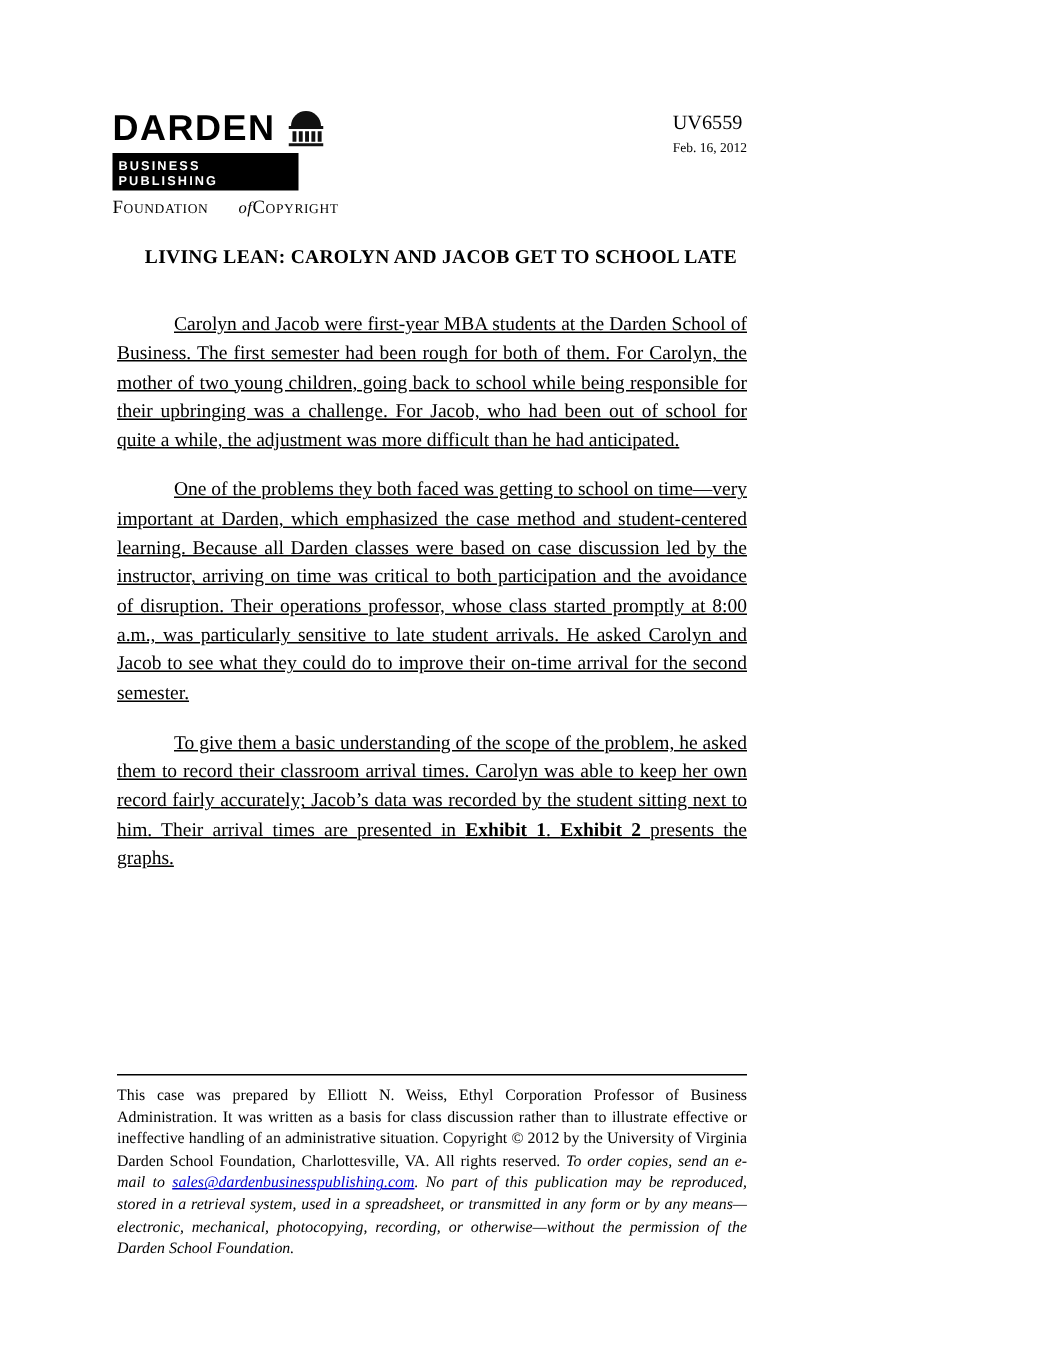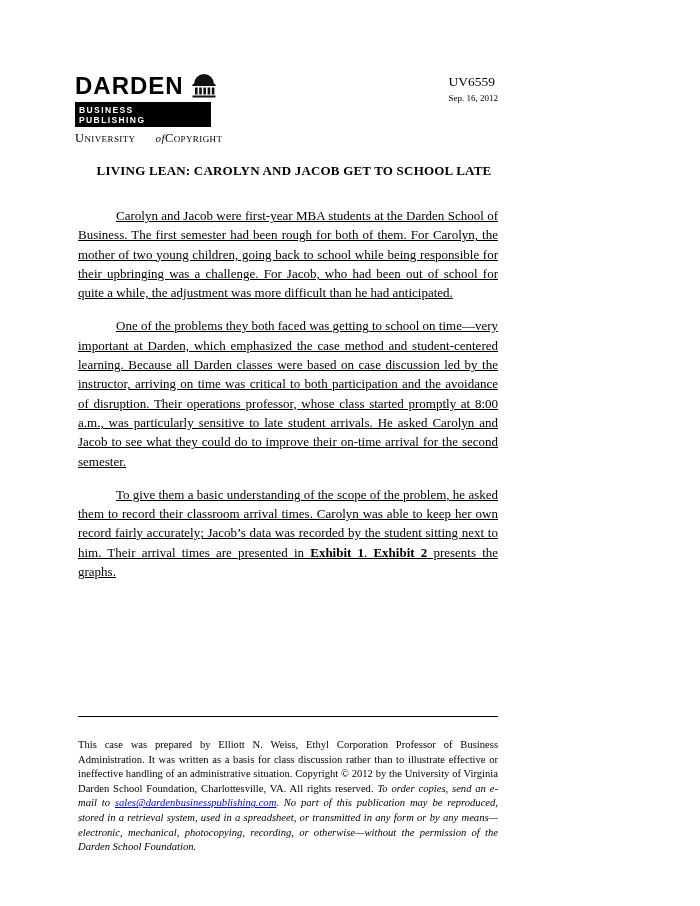--- a/index.html
+++ b/index.html
@@ -45,21 +45,21 @@
     line-height: 0;
   }
   .logo-bar {
     margin-top: 4px;
     background: #000000;
     color: #ffffff;
     font-family: "Liberation Sans", sans-serif;
     font-weight: bold;
     font-size: 8.5px;
     letter-spacing: 1.4px;
-    padding: 3px 12px 2px 4px;
+    padding: 3px 0 2px 4px;
     width: 120px;
   }
   .logo-univ {
     margin-top: 4px;
     font-size: 12.5px;
     letter-spacing: 0.4px;
   }
   .logo-univ .sc { font-variant: small-caps; }
   .logo-univ .of { font-style: italic; font-size: 11px; margin-left: 20px; }
 
@@ -98,21 +98,21 @@
   }
   .bold { font-weight: bold; }
 
   
   .doc-footer {
     position: absolute;
     top: 716px;
     left: 78px;
     right: 78px;
     border-top: 1px solid #000000;
-    padding-top: 21px;
+    padding-top: 7px;
     font-size: 10.6px;
     line-height: 14.6px;
     text-align: justify;
   }
   .italic { font-style: italic; }
   .email-link {
     color: #0000cc;
     text-decoration: underline;
     font-style: italic;
     cursor: pointer;
@@ -135,26 +135,26 @@
             <rect x="4" y="13.5" width="2.6" height="7" fill="#111111"></rect>
             <rect x="8.2" y="13.5" width="2.6" height="7" fill="#111111"></rect>
             <rect x="12.4" y="13.5" width="2.6" height="7" fill="#111111"></rect>
             <rect x="16.6" y="13.5" width="2.6" height="7" fill="#111111"></rect>
             <rect x="20.8" y="13.5" width="2.6" height="7" fill="#111111"></rect>
             <rect x="1.5" y="21.5" width="23" height="2" fill="#111111"></rect>
           </svg>
         </span>
       </div>
       <div class="logo-bar">BUSINESS PUBLISHING</div>
-      <div class="logo-univ"><span class="sc">University</span><span class="of">of</span><span class="sc">Copyright</span></div>
+      <div class="logo-univ"><span class="sc">Foundation</span><span class="of">of</span><span class="sc">Copyright</span></div>
     </div>
 
     <div class="doc-meta">
       <div class="doc-number">UV6559</div>
-      <div class="doc-date">Sep. 16, 2012</div>
+      <div class="doc-date">Feb. 16, 2012</div>
     </div>
 
   </div>
 
   <div class="doc-title">LIVING LEAN: CAROLYN AND JACOB GET TO SCHOOL LATE</div>
 
   <div class="doc-body">
     <p>Carolyn and Jacob were first-year MBA students at the Darden School of Business. The first semester had been rough for both of them. For Carolyn, the mother of two young children, going back to school while being responsible for their upbringing was a challenge. For Jacob, who had been out of school for quite a while, the adjustment was more difficult than he had anticipated.</p>
     <p>One of the problems they both faced was getting to school on time—very important at Darden, which emphasized the case method and student-centered learning. Because all Darden classes were based on case discussion led by the instructor, arriving on time was critical to both participation and the avoidance of disruption. Their operations professor, whose class started promptly at 8:00 a.m., was particularly sensitive to late student arrivals. He asked Carolyn and Jacob to see what they could do to improve their on-time arrival for the second semester.</p>
     <p><span>To give them a basic understanding of the scope of the problem, he asked them to record their classroom arrival times. Carolyn was able to keep her own record fairly accurately; Jacob’s data was recorded by the student sitting next to him. Their arrival times are presented in </span><span class="bold">Exhibit 1</span><span>. </span><span class="bold">Exhibit 2</span><span> presents the graphs.</span></p>

